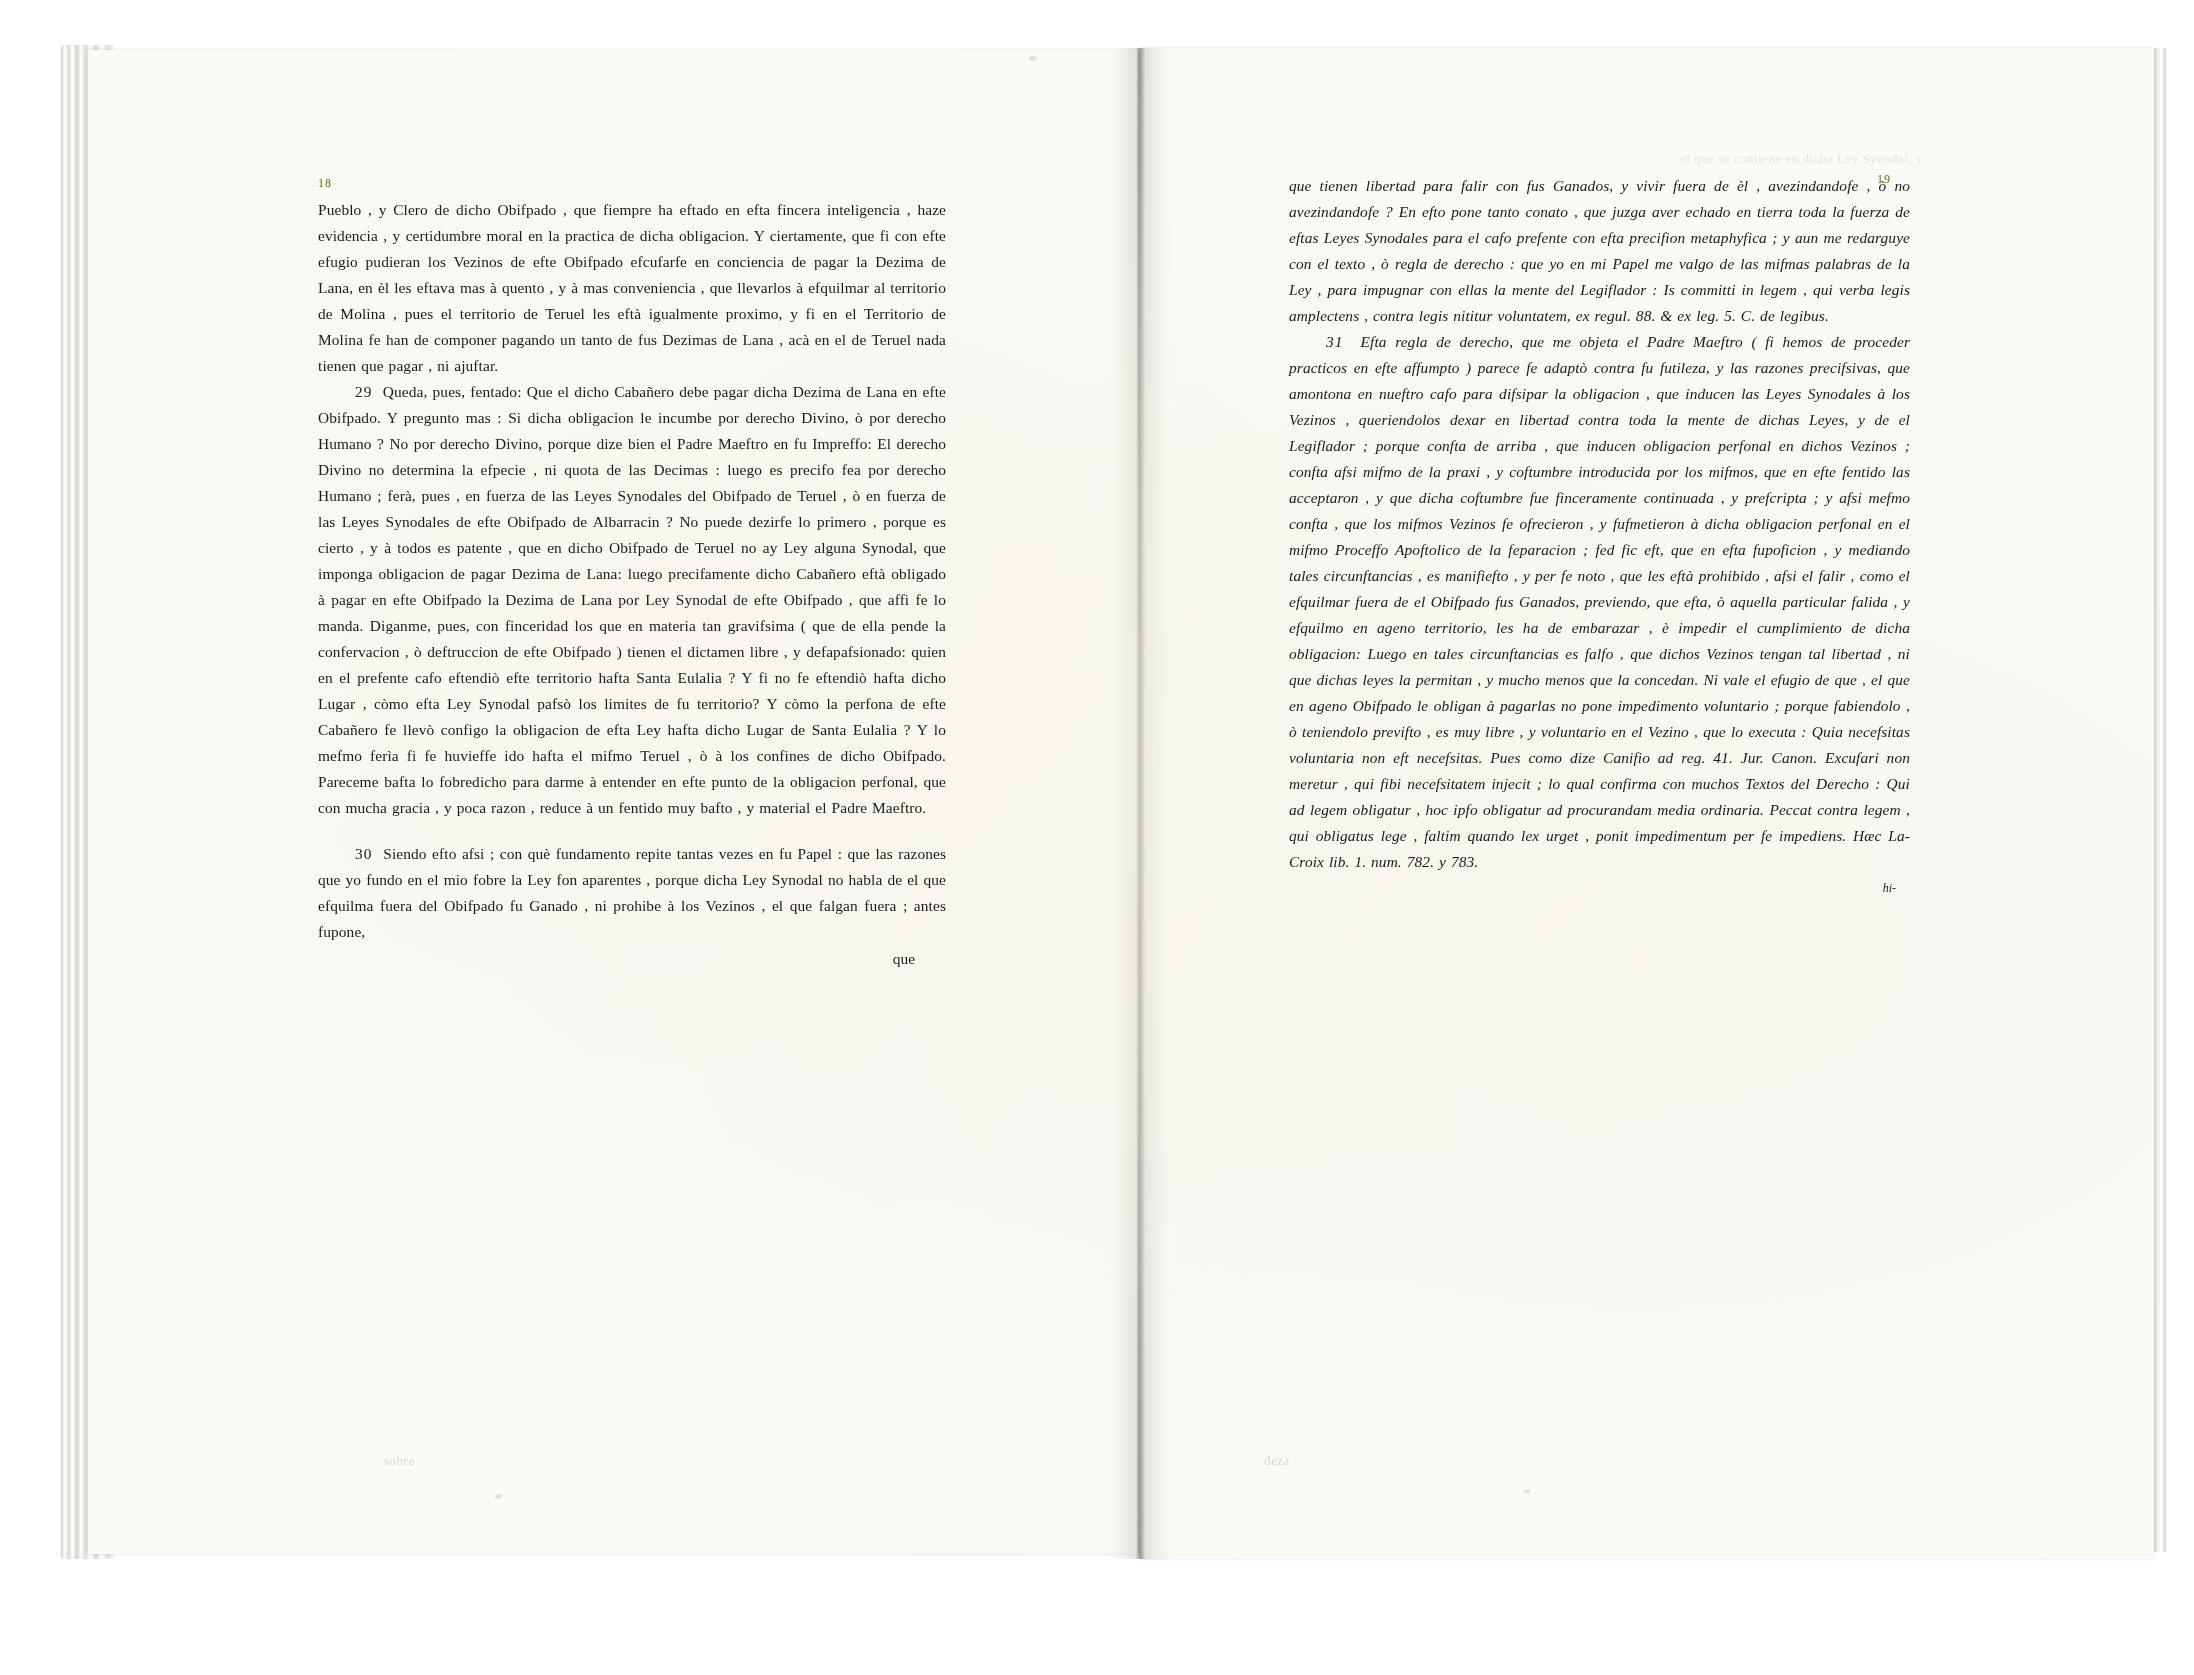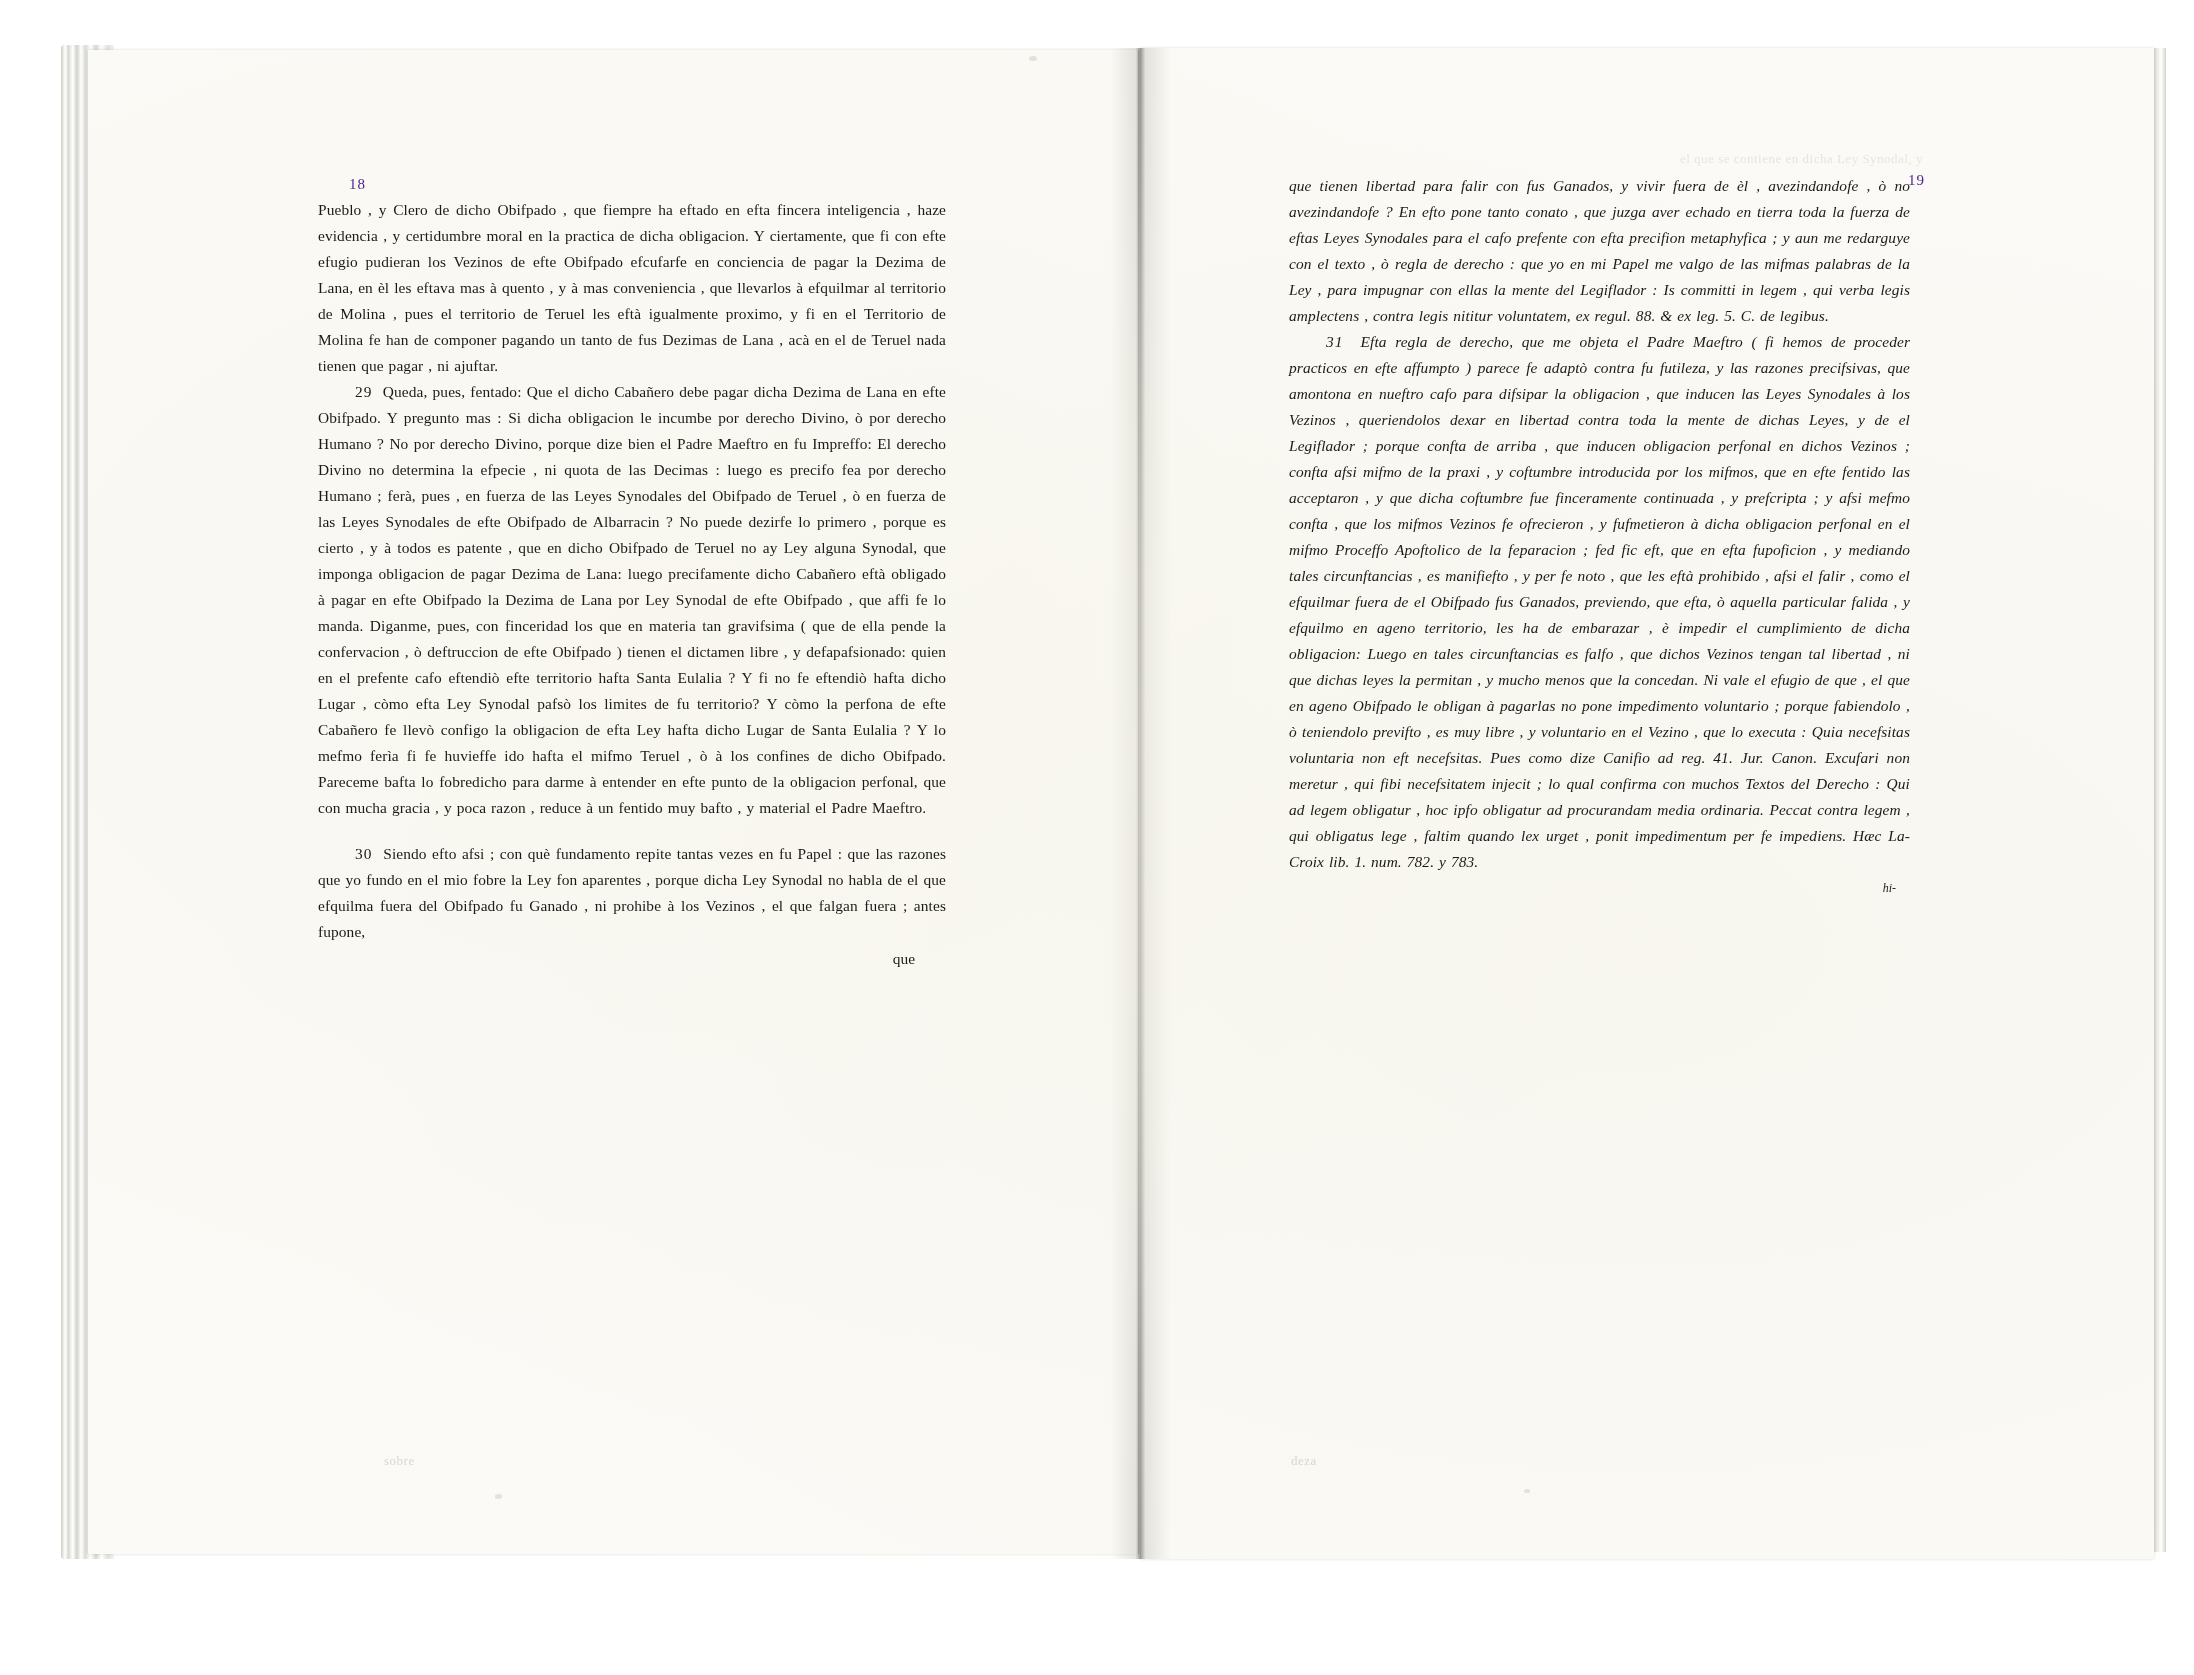--- a/index.html
+++ b/index.html
@@ -117,25 +117,24 @@
   }
   #col-right {
     left: 1289px;
     top: 173px;
     width: 621px;
     font-style: italic;
   }
 
   .folio {
     position: absolute;
-    font-size: 15px;
+    font-size: 12px;
     letter-spacing: 1px;
-    color: #4c1d95;
-    font-family: "Liberation Serif", serif;
-    margin-left: 31px;
+    color: #4d7c0f;
+    font-family: "Liberation Serif", serif;
   }
   #folio-left  { left: 318px;  top: 176px; }
   #folio-right { left: 1877px; top: 172px; }
 
   p.para {
     margin: 0;
     font-size: 15.4px;
     line-height: 26px;
     letter-spacing: 0.1px;
     word-spacing: 1px;
@@ -162,21 +161,21 @@
   
   .ghost {
     position: absolute;
     font-size: 13px;
     color: rgba(90,88,82,0.22);
     font-family: "Liberation Serif", serif;
     letter-spacing: 0.5px;
     text-align: right;
   }
   #ghost-left  { left: 384px;  top: 1453px; }
-  #ghost-right { left: 1291px; top: 1453px; }
+  #ghost-right { left: 1264px; top: 1453px; }
   #ghost-top-r { left: 1317px; top: 151px; width: 606px; color: rgba(90,88,82,0.13); }
 
   
   .speck {
     position: absolute;
     background: rgba(120,115,100,0.18);
     border-radius: 50%;
   }
 </style>
 </head>

